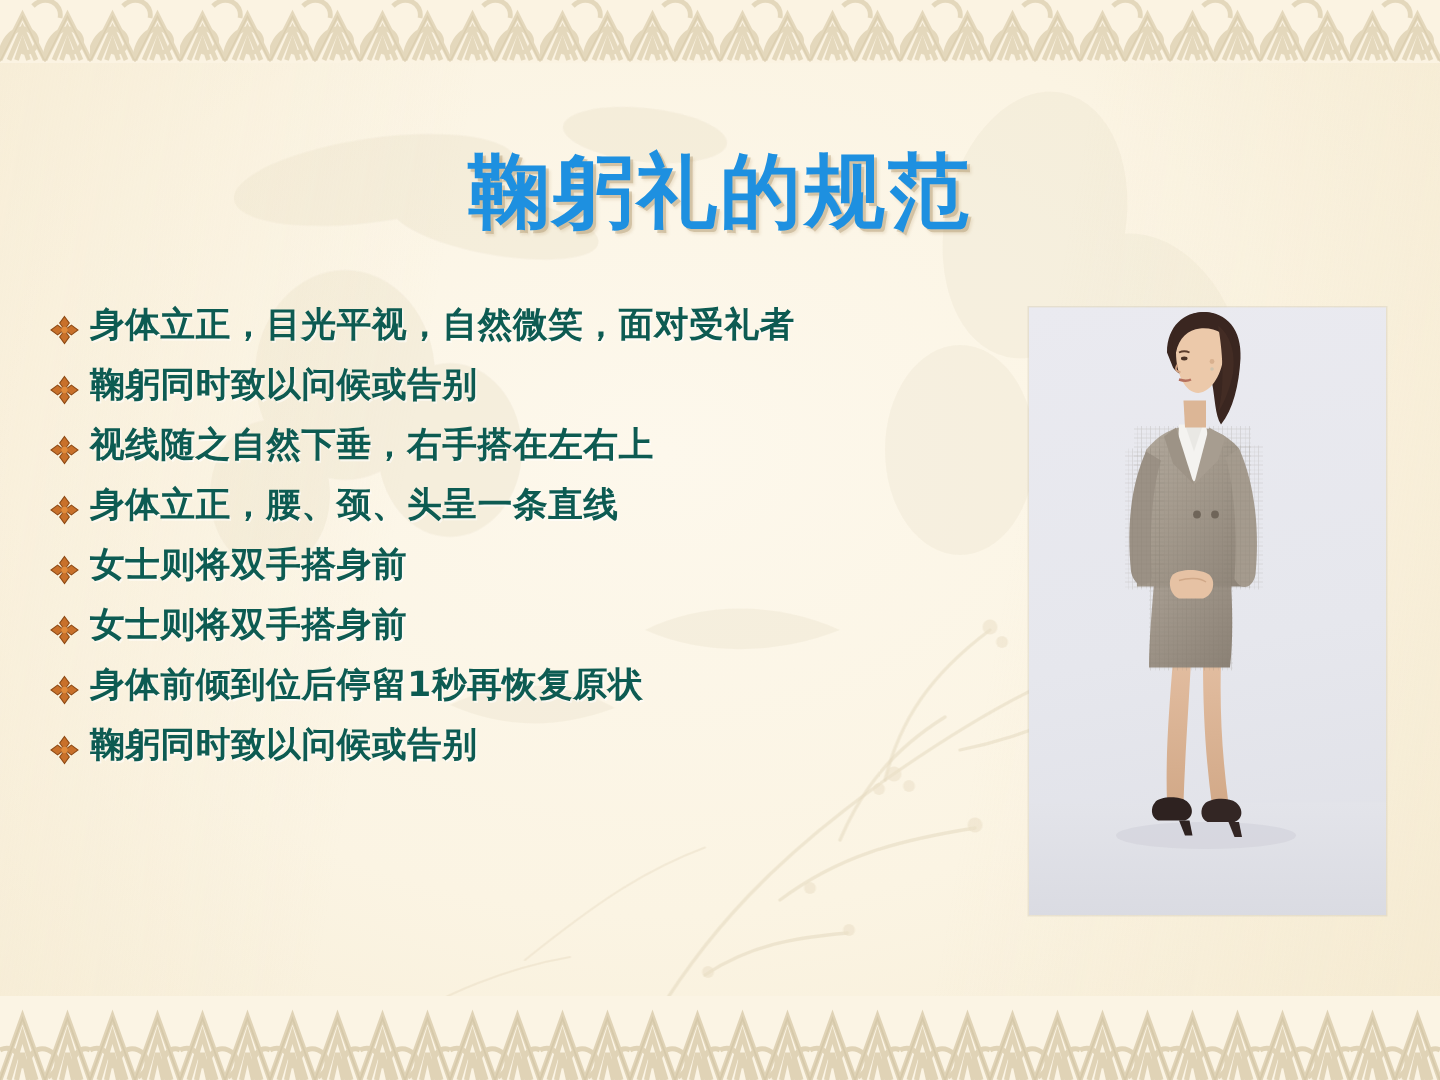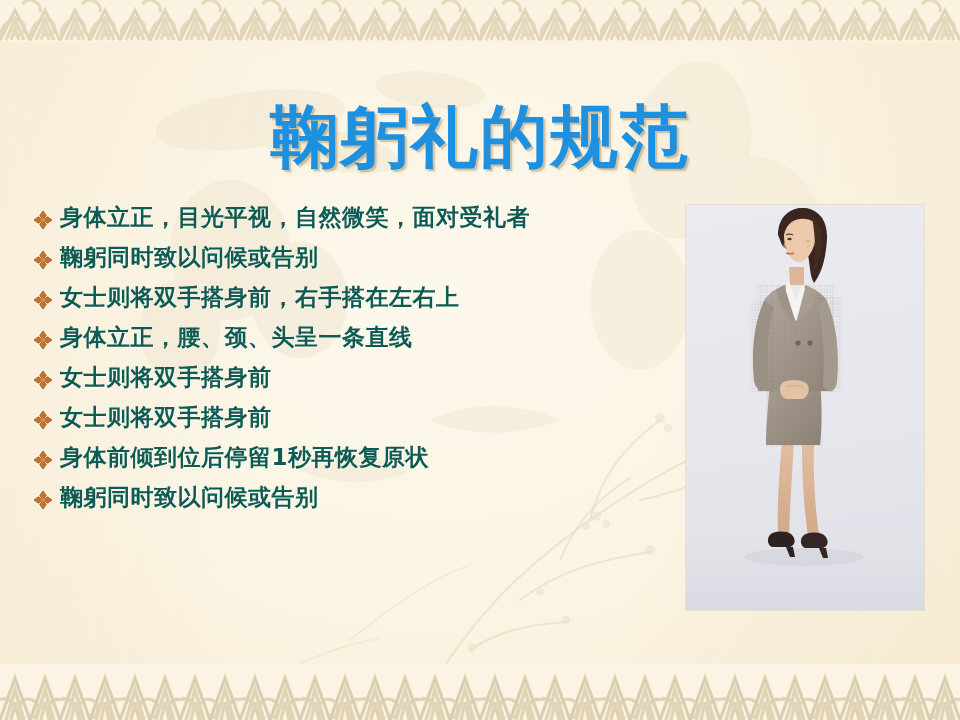--- a/index.html
+++ b/index.html
@@ -52,21 +52,21 @@
   .border-bottom { bottom: 0; height: 56px; }
 
   
   .title {
     position: absolute;
     left: 0;
     top: 92px;
     width: 960px;
     text-align: center;
     font-family: "DejaVu Sans", "Liberation Sans", sans-serif;
-    font-size: 68px;
+    font-size: 54px;
     font-weight: bold;
     letter-spacing: 2px;
     color: #1e90e0;
     text-shadow: 2px 2px 0 rgba(150,120,70,0.30), 3px 3px 2px rgba(170,140,90,0.18);
     white-space: nowrap;
   }
 
   
   .bullet-list {
     position: absolute;
@@ -282,21 +282,21 @@
         <svg width="22" height="22" viewBox="0 0 22 22">
           <g fill="#c8702a" stroke="#8e4a14" stroke-width="0.7">
             <path d="M11 2 L14.2 6.4 L11 10.8 L7.8 6.4 Z"></path>
             <path d="M11 11.2 L14.2 15.6 L11 20 L7.8 15.6 Z"></path>
             <path d="M2 11 L6.4 7.8 L10.8 11 L6.4 14.2 Z"></path>
             <path d="M11.2 11 L15.6 7.8 L20 11 L15.6 14.2 Z"></path>
           </g>
           <circle cx="11" cy="11" r="2.1" fill="#e08b3c"></circle>
         </svg>
       </span>
-      <span class="bullet-text">女士则将双手搭身前，右手搭在左右上</span>
+      <span class="bullet-text">视线随之自然下垂，右手搭在左右上</span>
     </li>
 
     <li class="bullet-item">
       <span class="bullet-marker">
         <svg width="22" height="22" viewBox="0 0 22 22">
           <g fill="#c8702a" stroke="#8e4a14" stroke-width="0.7">
             <path d="M11 2 L14.2 6.4 L11 10.8 L7.8 6.4 Z"></path>
             <path d="M11 11.2 L14.2 15.6 L11 20 L7.8 15.6 Z"></path>
             <path d="M2 11 L6.4 7.8 L10.8 11 L6.4 14.2 Z"></path>
             <path d="M11.2 11 L15.6 7.8 L20 11 L15.6 14.2 Z"></path>

